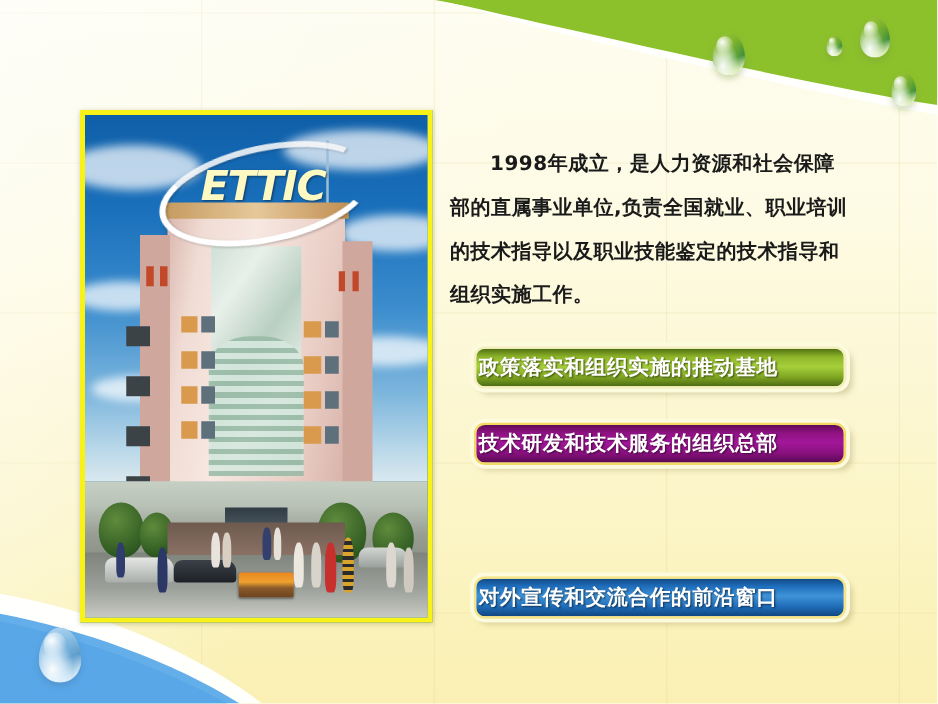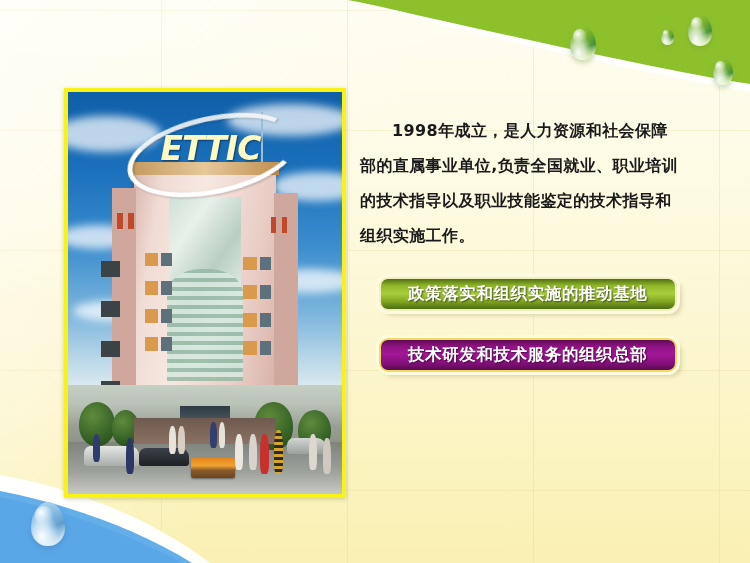--- a/index.html
+++ b/index.html
@@ -109,21 +109,21 @@
     text-indent:2em;letter-spacing:.4px;
     font-family:"DejaVu Sans","Liberation Sans",sans-serif;
     margin-top:21px;
   }
 
   
   .banner{
     position:absolute;left:379px;width:298px;height:34px;
     border-radius:9px;box-sizing:border-box;
     display:flex;align-items:center;
-    padding-left:27px;
+    padding-left:2px;
     border:2px solid;
     box-shadow:4px 4px 5px rgba(150,140,80,.38);
     font-size:16.5px;font-weight:bold;color:#ffffff;letter-spacing:.6px;
     text-shadow:1px 1px 1.6px rgba(0,0,0,.55);
     font-family:"DejaVu Sans","Liberation Sans",sans-serif;
     outline:3px solid #fdfbdd;
   }
   .b1{top:277px;border-color:#f4efbe;
       background:linear-gradient(to bottom,#4f6f12 0%,#8fb62a 22%,#a6cf3a 48%,#7fa522 76%,#4d6b12 100%);}
   .b2{top:338px;border-color:#f2d963;
@@ -243,14 +243,17 @@
   </div>
 
   <div class="para">1998年成立，是人力资源和社会保障部的直属事业单位,负责全国就业、职业培训的技术指导以及职业技能鉴定的技术指导和组织实施工作。</div>
 
   <div class="banner b1">
     <span>政策落实和组织实施的推动基地</span>
   </div>
   <div class="banner b2">
     <span>技术研发和技术服务的组织总部</span>
   </div>
+  <div class="banner b4">
+    <span>对外宣传和交流合作的前沿窗口</span>
+  </div>
 
 </div>
 
 </body></html>

